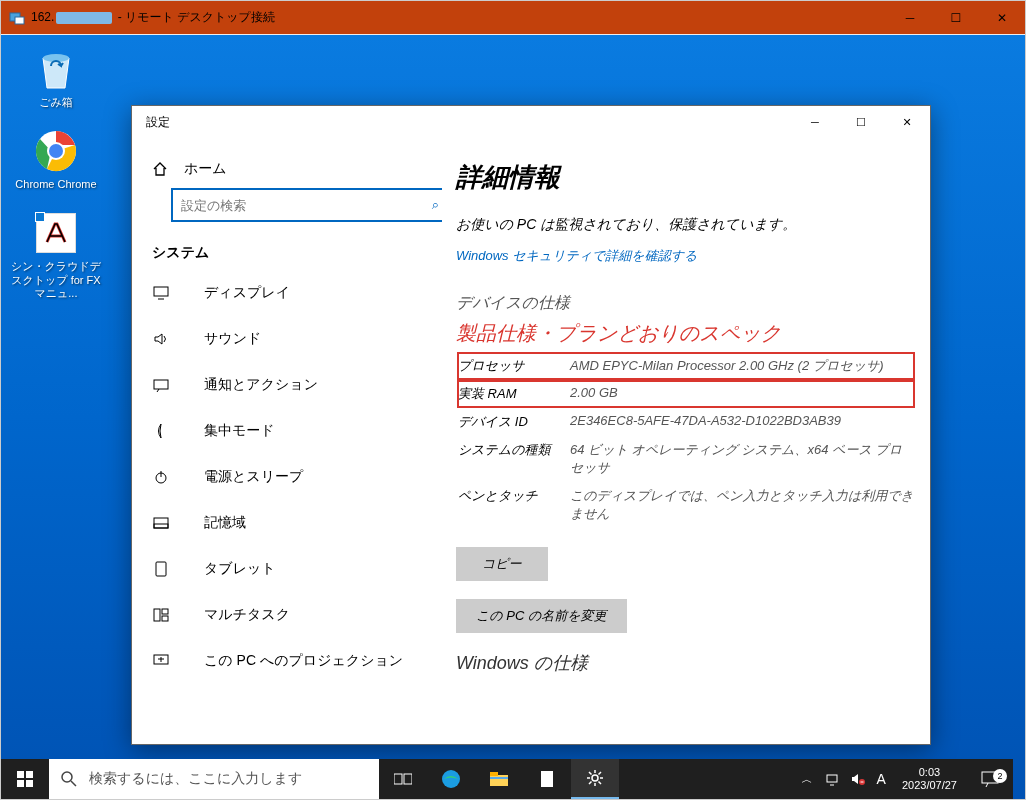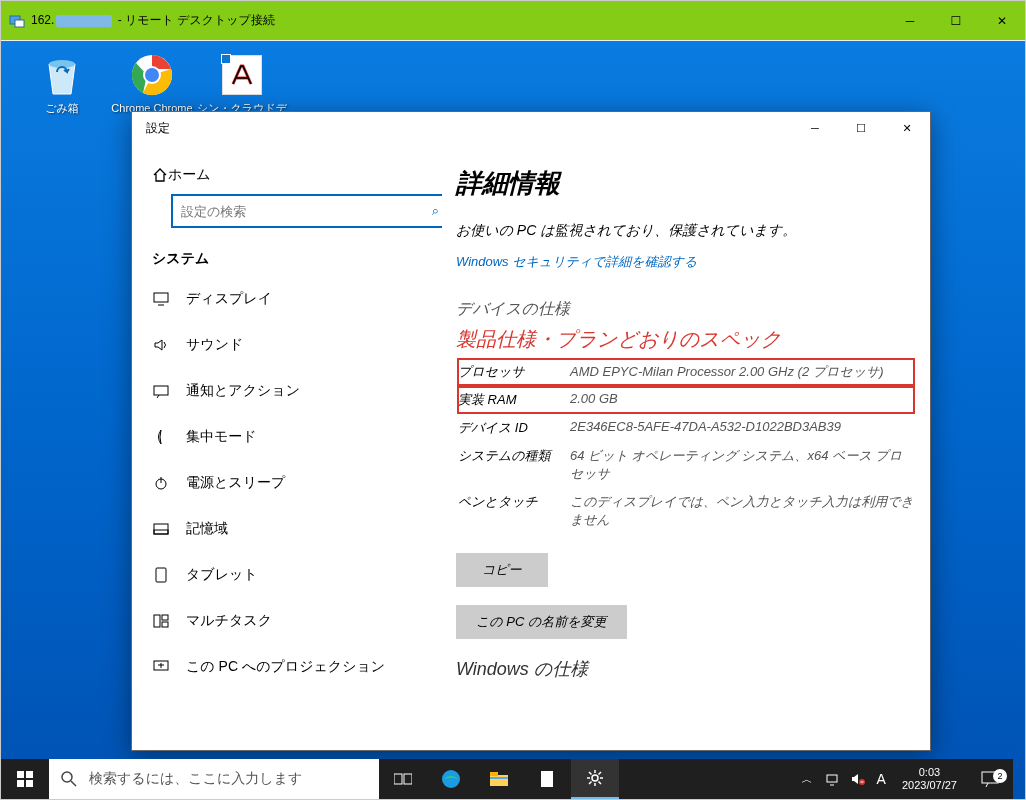--- a/index.html
+++ b/index.html
@@ -1,53 +1,53 @@
 <!DOCTYPE html>
 <html><head>
 <meta charset="utf-8">
 <style>
 * { margin: 0; padding: 0; box-sizing: border-box; font-family: "Yu Gothic UI", "Segoe UI", sans-serif; }
 body { width: 1026px; height: 800px; background: #fff; overflow: hidden; }
 
 
 .rdp-window { width: 1026px; height: 800px; display: flex; flex-direction: column; border: 1px solid #ccc; }
-.rdp-titlebar { height: 40px; background: #84cc16; display: flex; align-items: center; padding: 0 0 0 8px; font-size: 12px; border-bottom: 1px solid #eee; }
+.rdp-titlebar { height: 34px; background: #c2410c; display: flex; align-items: center; padding: 0 0 0 8px; font-size: 12px; border-bottom: 1px solid #eee; }
 .rdp-titlebar .rdp-icon { width: 16px; height: 16px; margin-right: 6px; display: inline-flex; align-items: center; }
 .rdp-titlebar .rdp-title { flex: 1; color: #000; }
 .rdp-titlebar .ip-blur { display:inline-block; width:56px; height:12px; background:#7fb9e6; border-radius:2px; vertical-align:middle; margin:0 2px;}
 .rdp-titlebar .win-controls { display: flex; }
 .rdp-titlebar .win-btn { width: 46px; height: 30px; display: flex; align-items: center; justify-content: center; font-size: 12px; color:#000;}
 
 
 .remote-desktop { flex: 1; background: linear-gradient(180deg, #0a7be0 0%, #0066cc 50%, #0052b3 100%); position: relative; overflow: hidden; }
 
 
-.desktop-icons { position: absolute; top: 10px; left: 16px; display: flex; }
+.desktop-icons { position: absolute; top: 10px; left: 10px; display: flex; flex-direction: column; gap: 18px; }
 .dicon { width: 90px; display: flex; flex-direction: column; align-items: center; gap: 3px; text-align: center; }
 .dicon .glyph { width: 48px; height: 48px; display:flex; align-items:center; justify-content:center;}
 .dicon .label { color: #fff; font-size: 11px; text-shadow: 1px 1px 2px rgba(0,0,0,.6); line-height:1.2; max-width:96px;}
 .file-tile { background:#fff; width:40px; height:40px; display:flex; align-items:center; justify-content:center; border:1px solid #ddd; position:relative;}
 .file-tile::before{content:"";position:absolute;top:-2px;left:-2px;width:10px;height:10px;background:#0a78d3;border:1px solid #fff; box-sizing:border-box;}
 
 
 .settings-window { position: absolute; top: 70px; left: 130px; width: 800px; height: 640px; background: #fff; display: flex; flex-direction: column; box-shadow: 0 5px 25px rgba(0,0,0,.4); border:1px solid #666;}
 .settings-titlebar { height: 32px; background: #fff; display: flex; align-items: center; padding: 0 0 0 14px; font-size: 12px; }
 .settings-titlebar .stitle { flex: 1; color: #000; }
 .settings-titlebar .win-btn { width: 46px; height:32px; display:flex; align-items:center; justify-content:center; font-size:11px; color:#000;}
 .settings-body { flex: 1; display: flex; overflow: hidden; }
 
 
 .settings-sidebar { width: 310px; background: #fff; padding: 12px 0; }
-.home-row { display: flex; align-items: center; padding: 10px 20px; gap: 0; font-size: 14px;}
+.home-row { display: flex; align-items: center; padding: 10px 20px; gap: 16px; font-size: 14px;}
 .search-wrap { padding: 0 16px 14px 16px; }
 .search-box { width: 100%; height: 34px; border: 2px solid #0067c0; display: flex; align-items: center; padding: 0 8px; margin-left: 23px; }
 .search-box input { flex:1; border:none; outline:none; font-size:13px; color:#666;}
 .search-box .sicon { color:#0067c0; font-size:13px;}
 .section-head { padding: 8px 20px 8px 20px; font-size: 14px; font-weight: 600; color:#000;}
-.sb-item { display: flex; align-items: center; gap: 16px; padding: 14px 20px; font-size: 14px; color:#000; }
+.sb-item { display: flex; align-items: center; gap: 34px; padding: 14px 20px; font-size: 14px; color:#000; }
 .sb-item .sb-ic { width: 18px; display:flex; justify-content:center; color:#000;}
 
 
 .settings-main { flex: 1; background: #fff; padding: 22px 14px 10px 14px; overflow-y: auto; font-style: italic; }
 .settings-main h1 { font-size: 26px; font-weight: 600; margin-bottom: 18px; }
 .protected { font-size: 14px; line-height:1.6; margin-bottom: 12px;}
 .seclink { color: #0067c0; font-size: 13px; margin-bottom: 28px; display:block;}
 .spec-head { font-size: 16px; font-weight: 400; color:#555; margin-bottom: 6px;}
 .annotation { color: #d9362f; font-size: 20px; font-weight: 500; margin-bottom: 4px;}
 .spec-table { width:100%; font-size:13px; }

